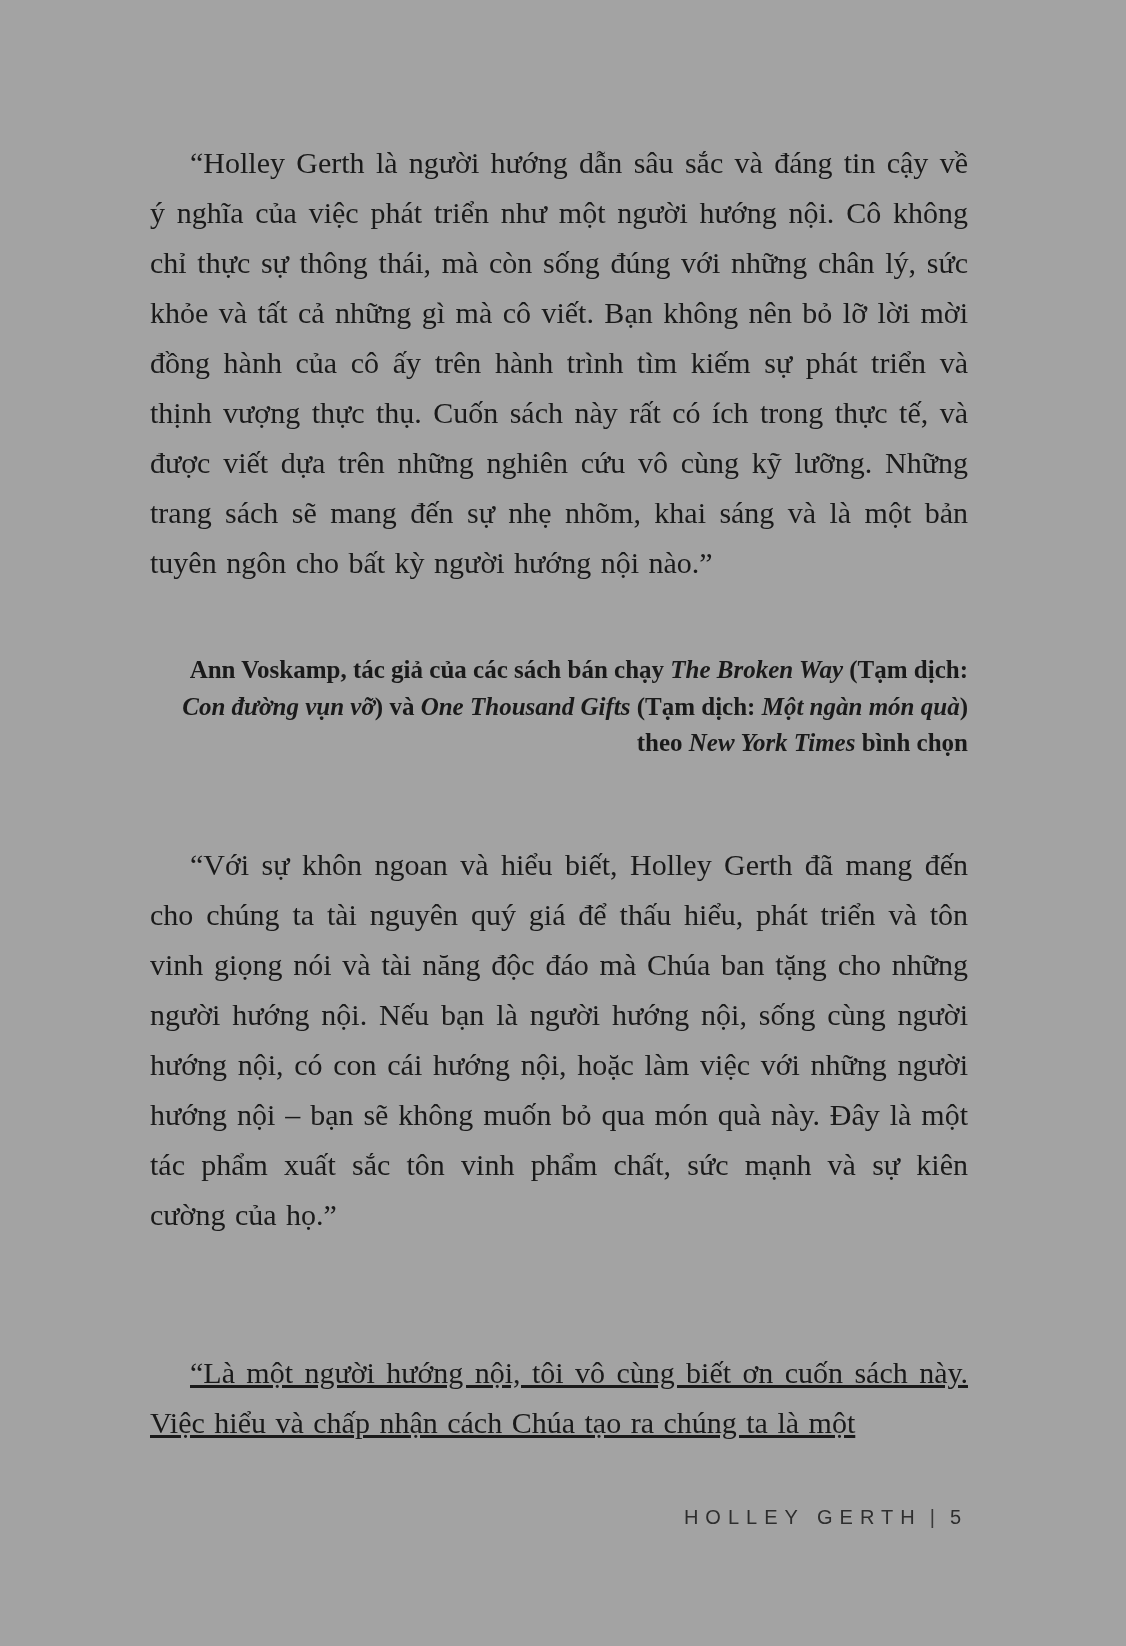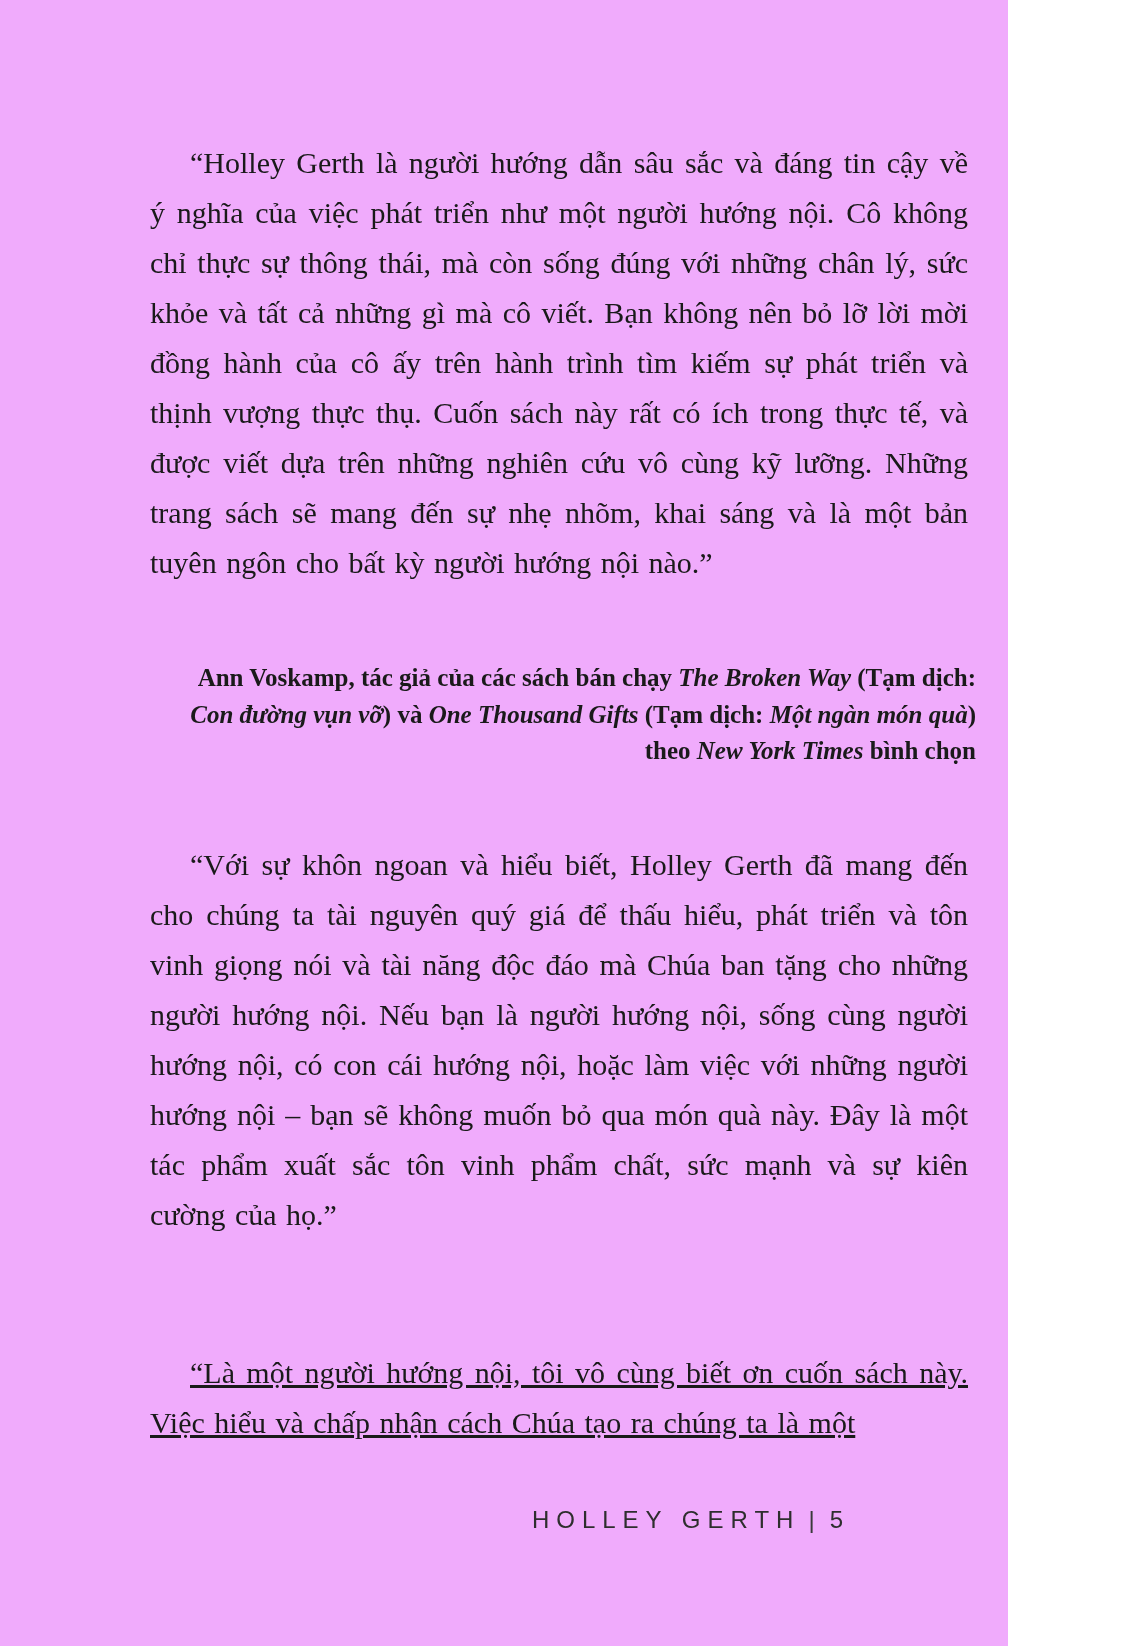--- a/index.html
+++ b/index.html
@@ -2,63 +2,63 @@
 <html><head>
 <meta charset="utf-8">
 <style>
   html, body {
     margin: 0;
     padding: 0;
     background: #ffffff;
   }
   .page {
     position: relative;
-    width: 1008px;
+    width: 1126px;
     height: 1646px;
-    background: #f0abfc;
+    background: #a3a3a3;
     overflow: hidden;
     font-family: "Liberation Serif", serif;
   }
   .quote {
     position: absolute;
     left: 150px;
     width: 818px;
     margin: 0;
     font-size: 30px;
     line-height: 50px;
     text-align: justify;
     text-indent: 40px;
     word-spacing: 2px;
     color: #1a1a1a;
   }
   .attribution {
     position: absolute;
     left: 150px;
     width: 818px;
-    margin: 8px;
+    margin: 0;
     font-size: 25px;
     line-height: 36.5px;
     font-weight: bold;
     text-align: right;
     color: #1a1a1a;
   }
   .attribution i {
     font-style: italic;
   }
   #quote-1 { top: 138px; }
   #attribution-1 { top: 652px; }
   #quote-2 { top: 840px; }
   #attribution-2 { top: 1247px; }
   #quote-3 { top: 1348px; text-decoration: underline; }
   .footer {
     position: absolute;
     top: 1506px;
     right: 158px;
     font-family: "Liberation Sans", sans-serif;
-    font-size: 24px;
+    font-size: 20px;
     font-weight: 500;
     letter-spacing: 7px;
     color: #2e2e2e;
     white-space: nowrap;
   }
   .footer .sep {
     padding: 0 8px;
     font-weight: 300;
     color: #3a3a3a;
   }

